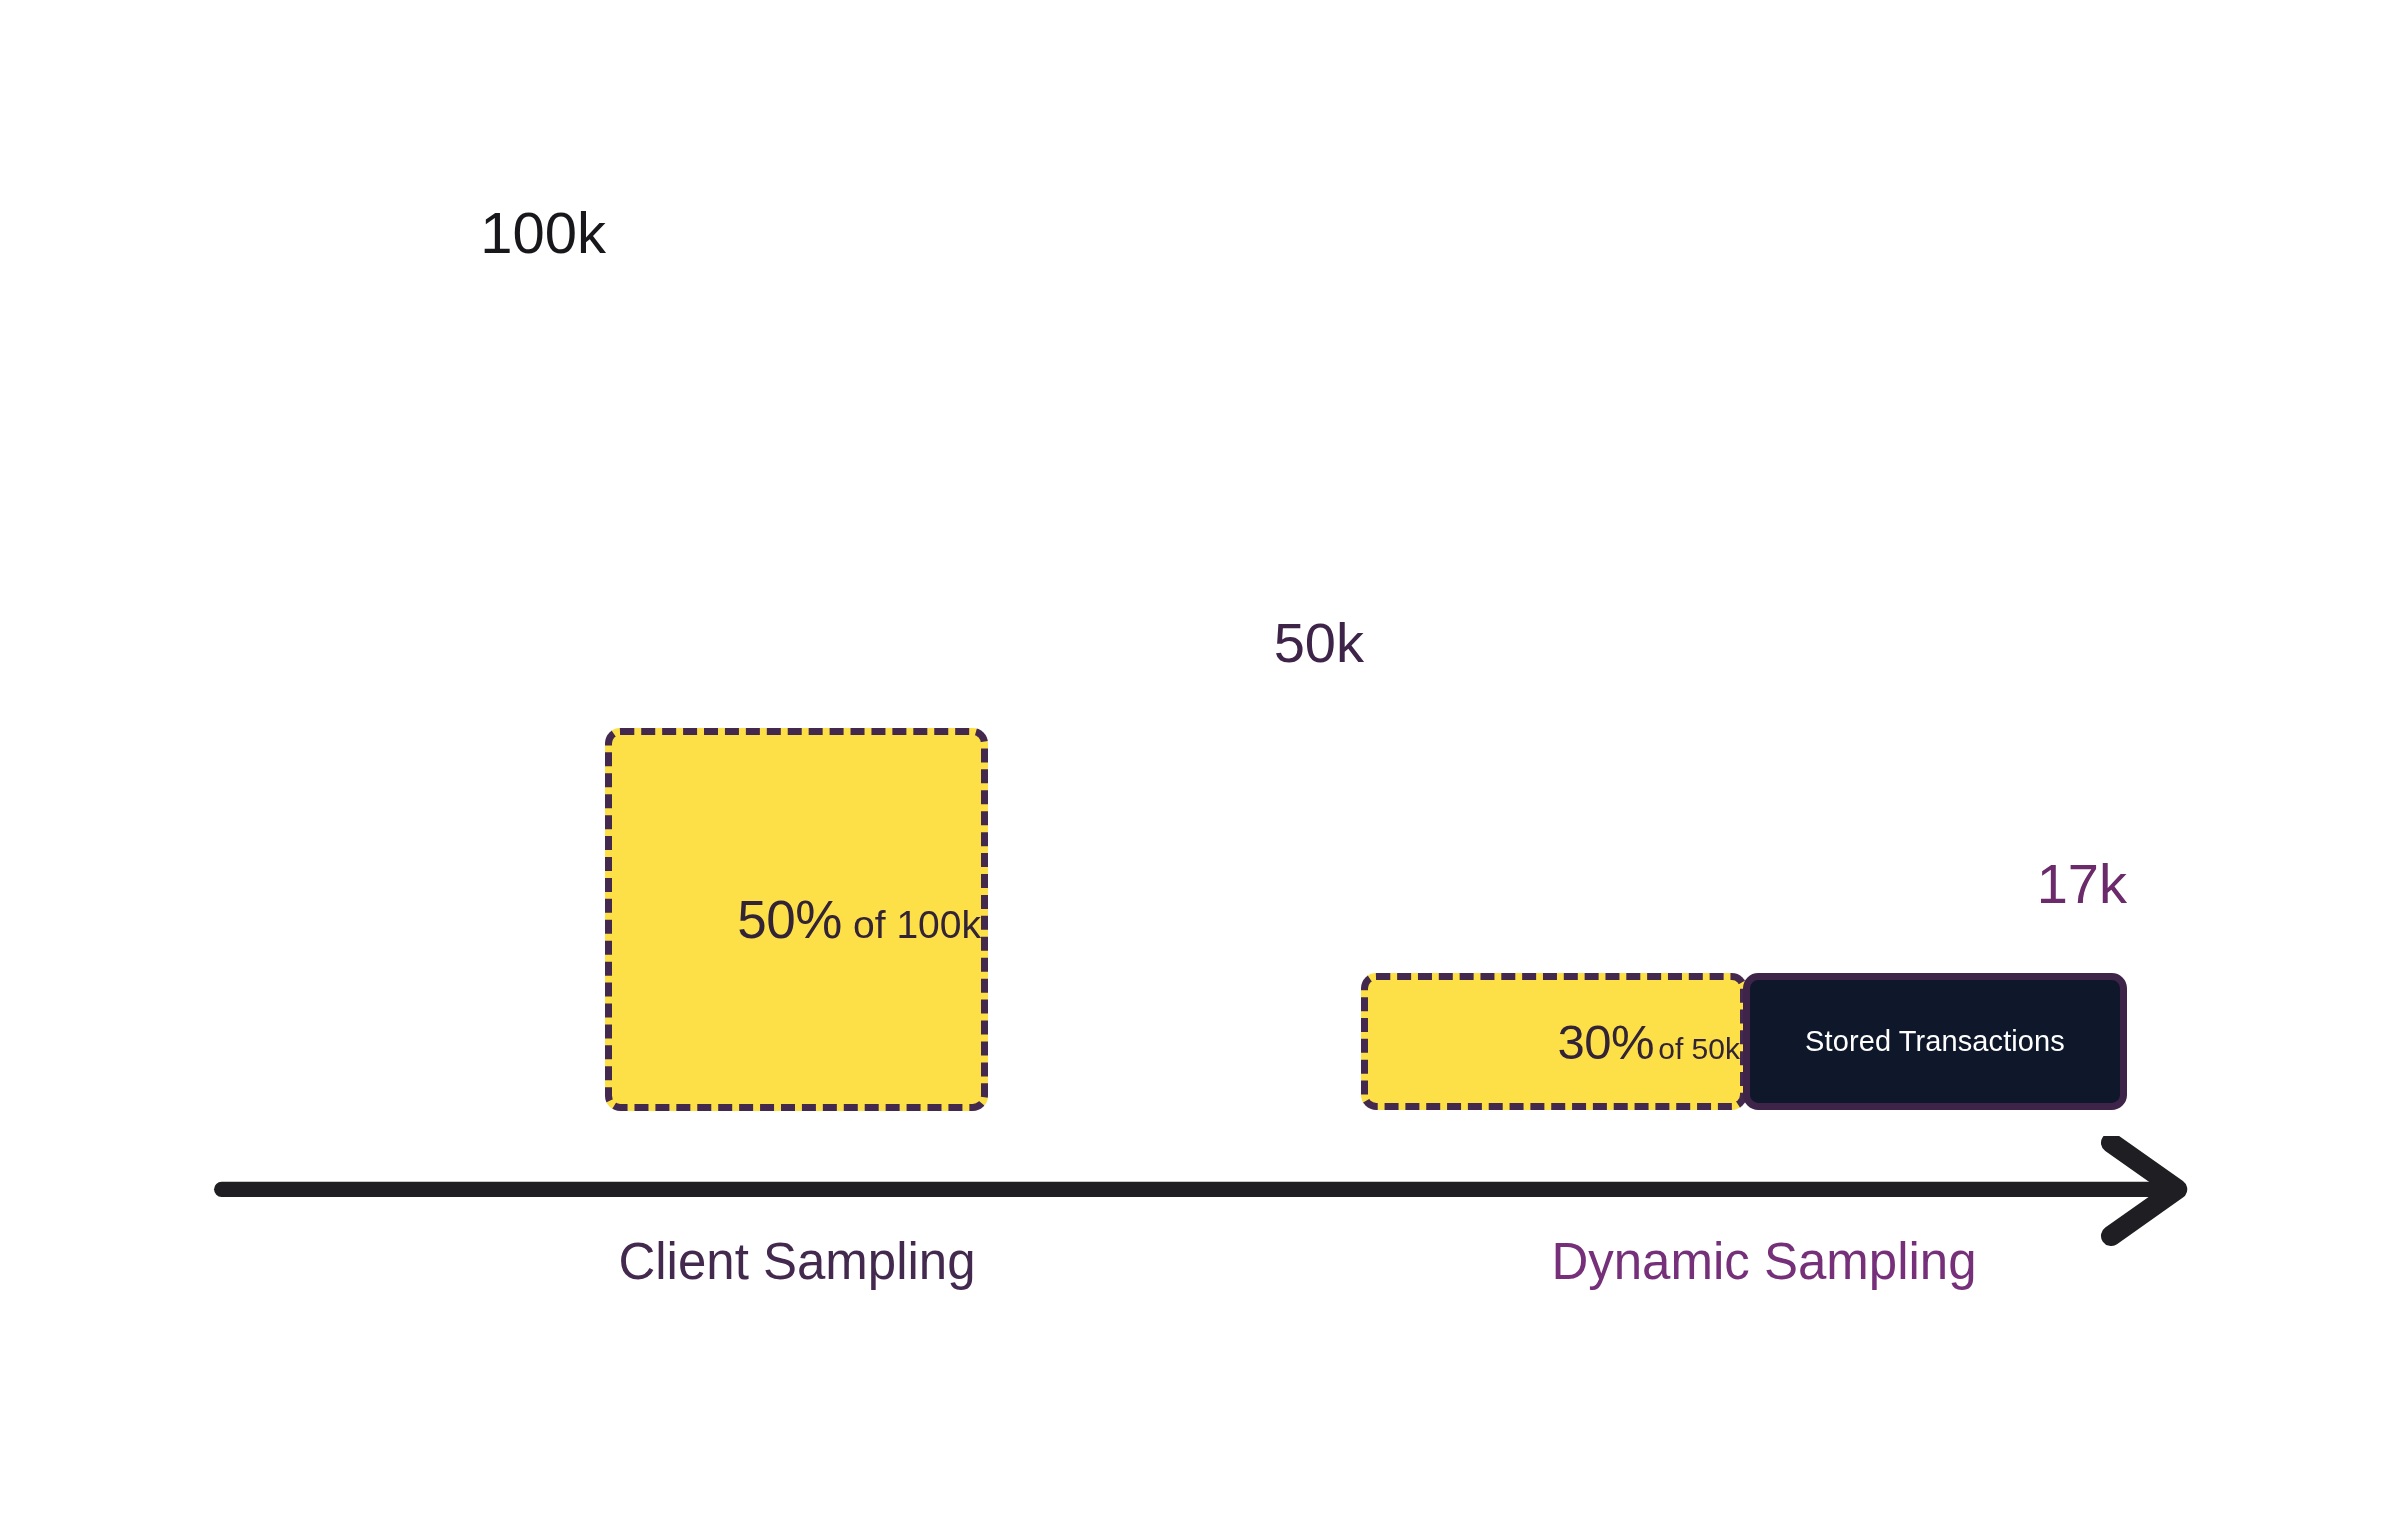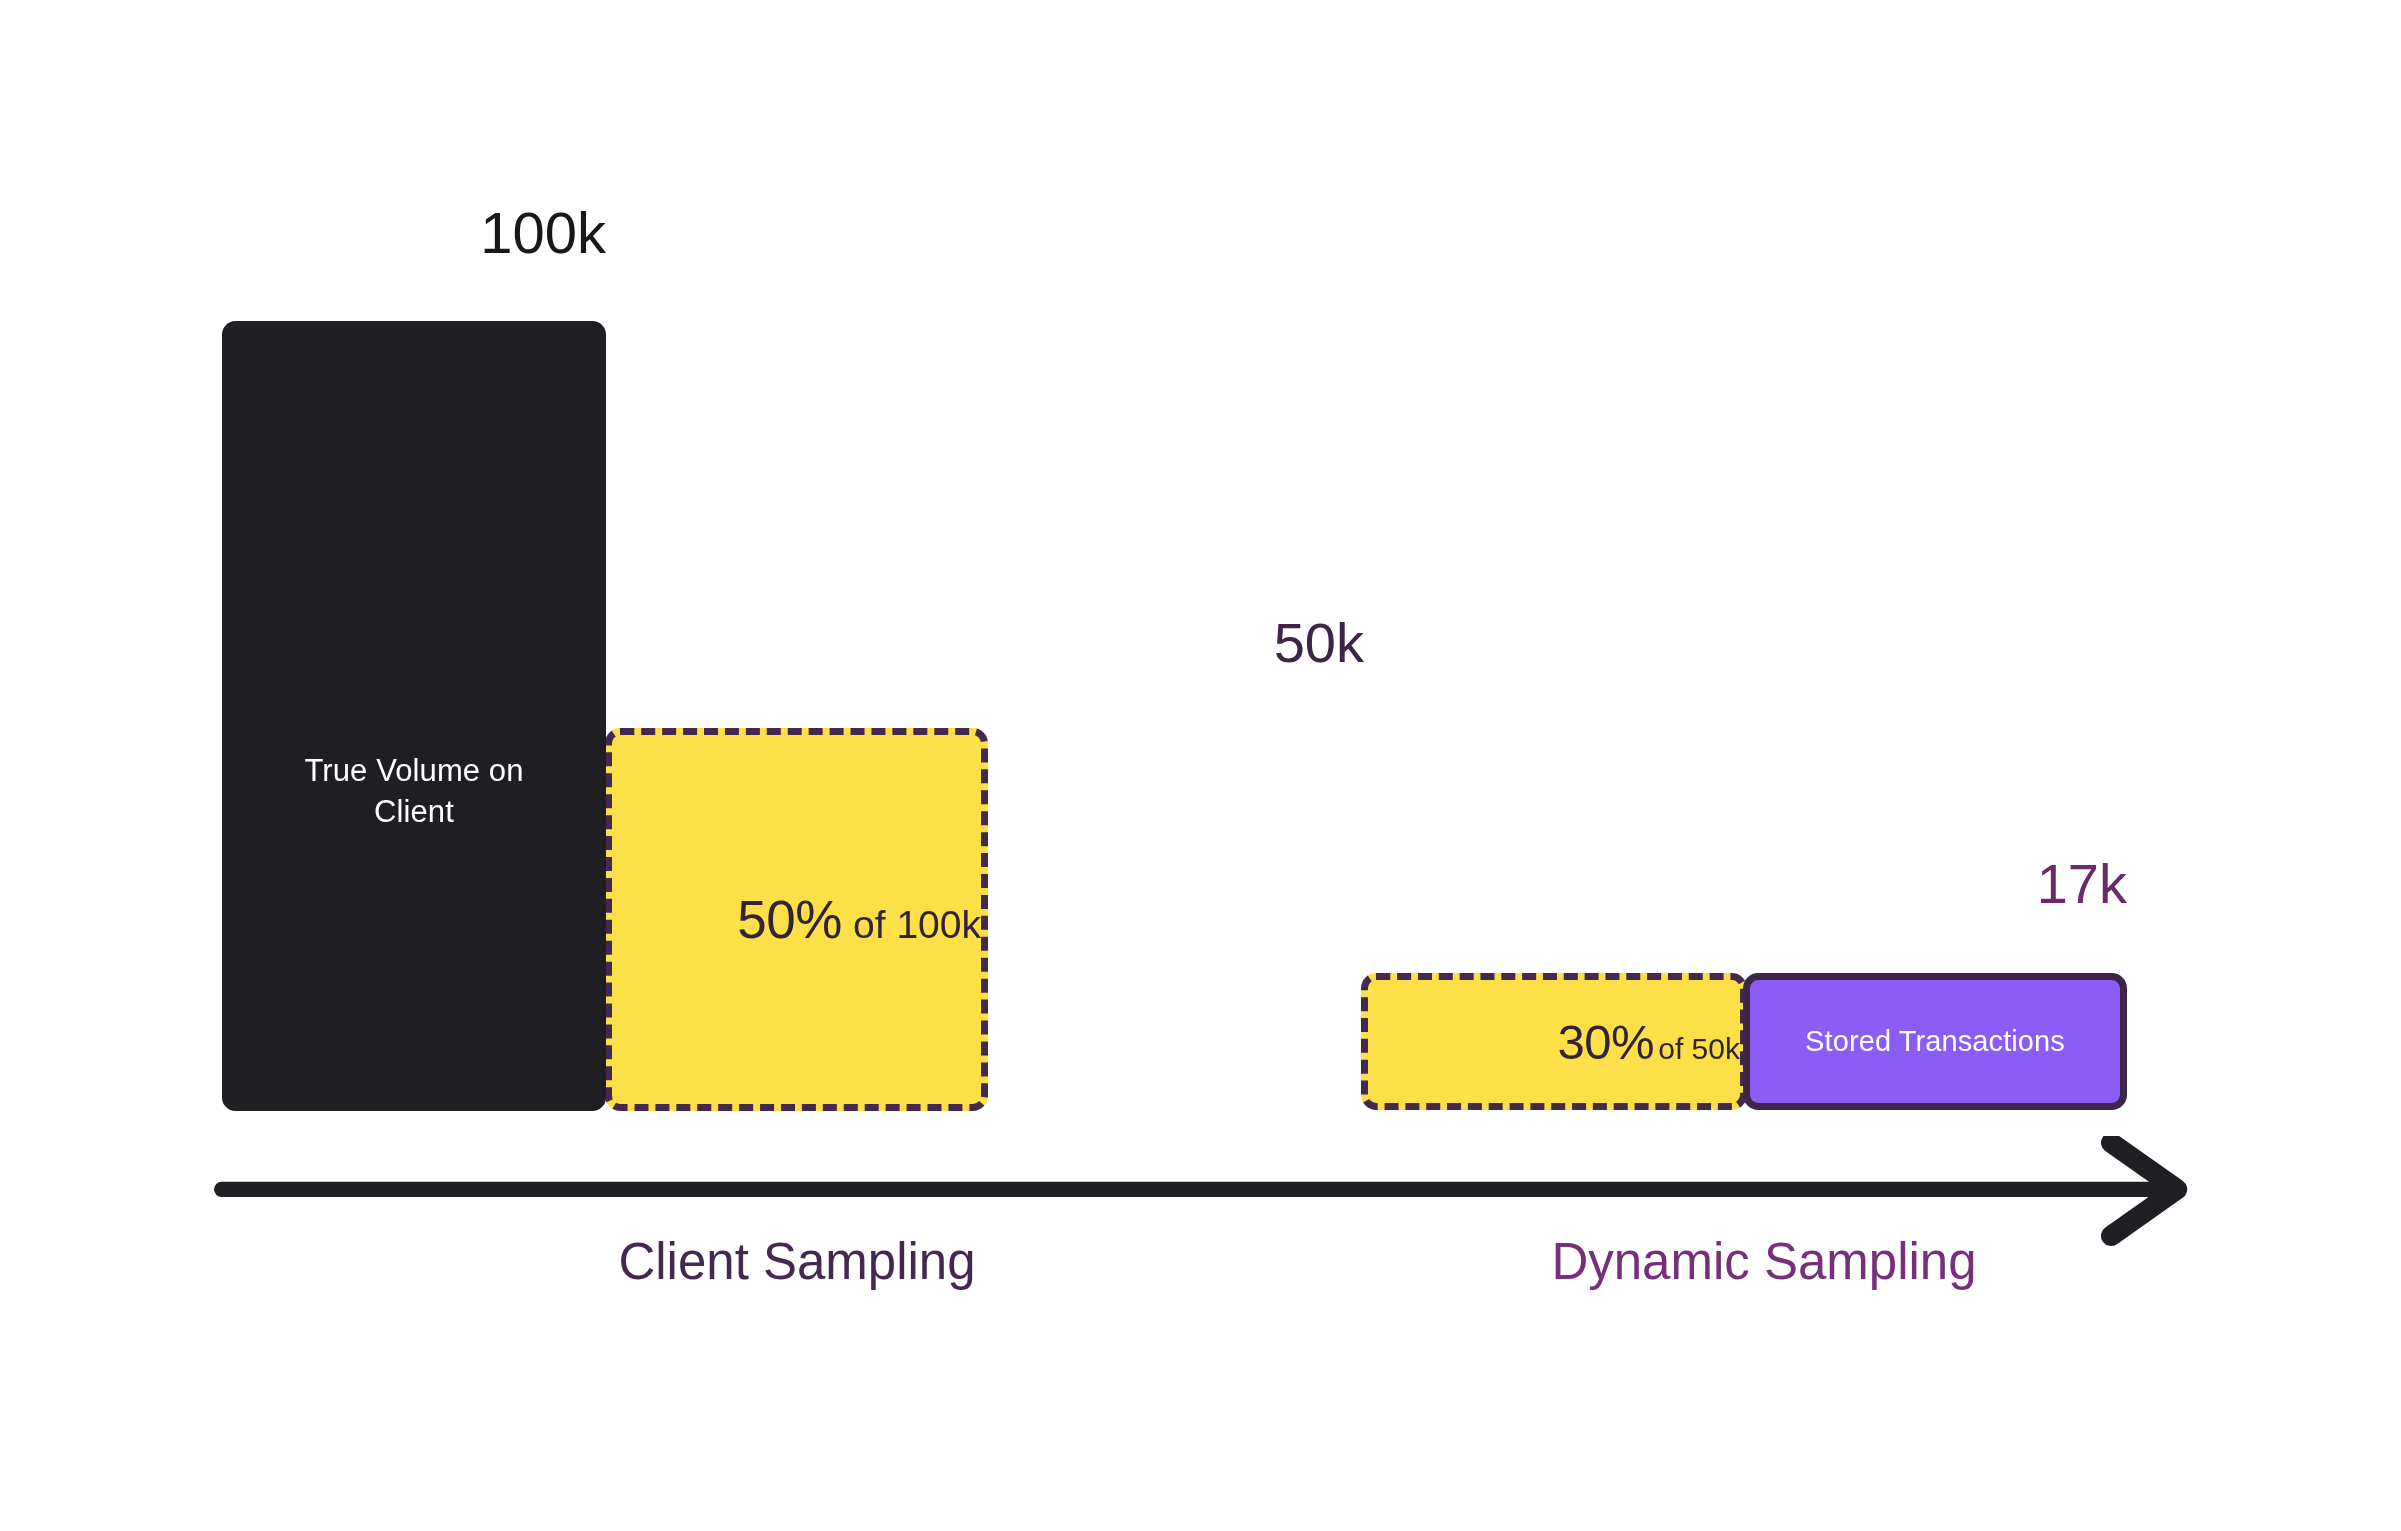--- a/index.html
+++ b/index.html
@@ -70,21 +70,21 @@
     font-size: 30.5px;
     max-width: 305px;
   }
 
   
   #bar-stored-transactions {
     left: 1743px;
     top: 973px;
     width: 384px;
     height: 137px;
-    background: #8b5cf6;
+    background: #0f172a;
     border: 7.6px solid #3E2449;
     border-radius: 15.3px;
   }
   #bar-stored-transactions .bar-label {
     position: relative;
     top: 0px;
     font-size: 29px;
     line-height: 1.28;
     max-width: 339px;
   }
@@ -213,23 +213,20 @@
     </div>
   </div>
 
   <div class="dashed-box" id="dashed-dynamic-sampling">
     <div class="pct-wrap">
       <span class="pct-big">30%</span>
       <span class="pct-small">of 50k</span>
     </div>
   </div>
 
-  <div class="bar" id="bar-true-volume">
-    <span class="bar-label">True Volume on Client</span>
-  </div>
 
 
   <div class="bar" id="bar-stored-transactions">
     <span class="bar-label">Stored Transactions</span>
   </div>
 
   <svg id="baseline-arrow" viewBox="0 0 2360 130" xmlns="http://www.w3.org/2000/svg">
     <line x1="9" y1="63" x2="2300" y2="63" stroke="#1F1F23" stroke-width="18" stroke-linecap="round"></line>
     <polyline points="2242,8 2320,63 2242,118" fill="none" stroke="#1F1F23" stroke-width="24" stroke-linecap="round" stroke-linejoin="round"></polyline>
   </svg>

